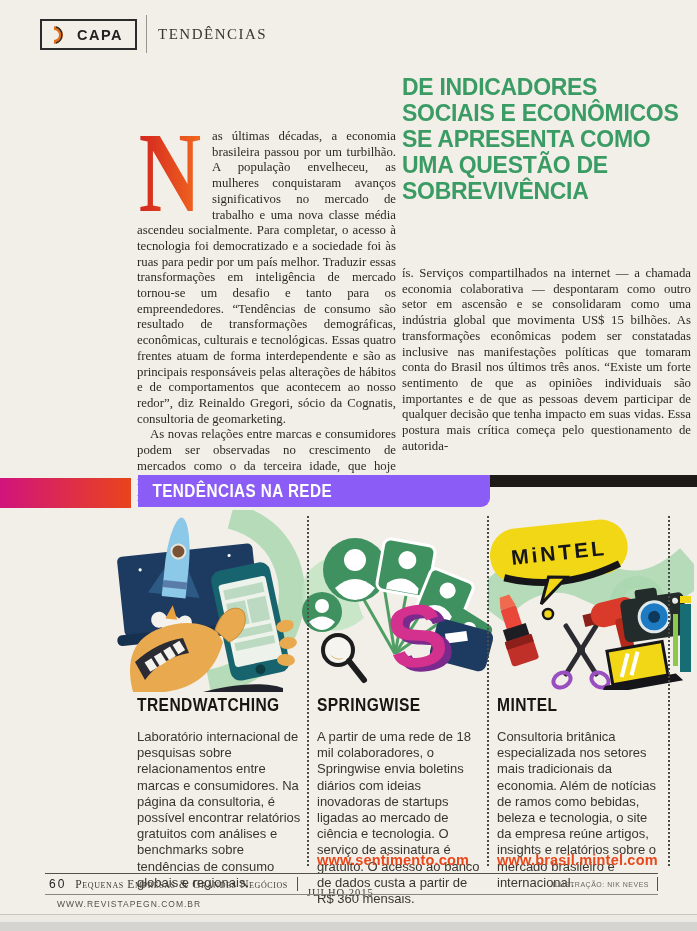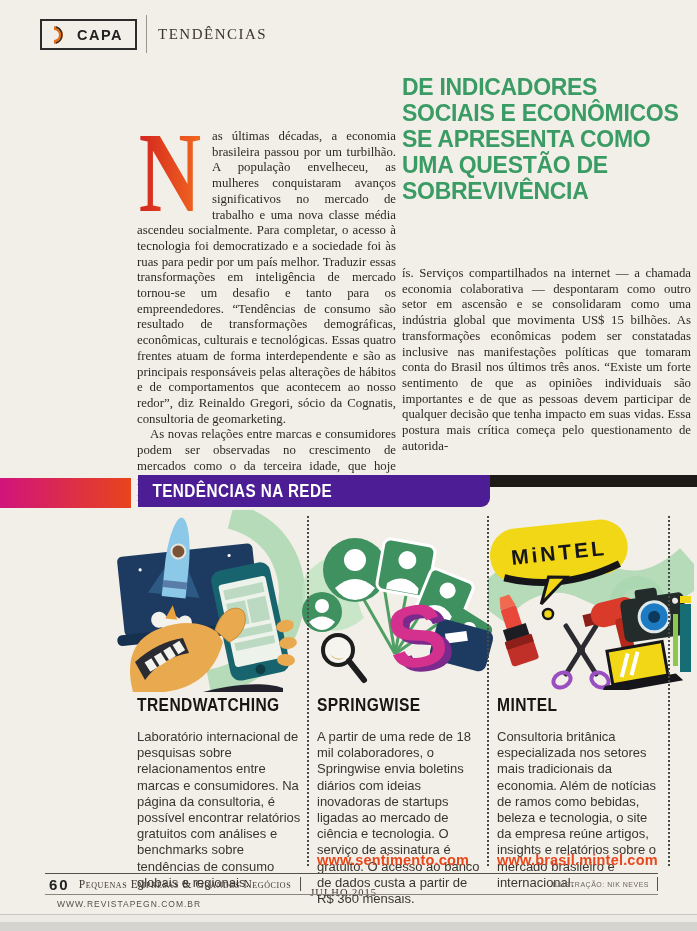--- a/index.html
+++ b/index.html
@@ -37,21 +37,21 @@
   .col-left{left:137px;top:129px;width:259px;}
   .col-right{left:402px;top:266px;width:289px;}
   .dropcap{float:left;width:66px;height:84px;margin:3px 9px 0 0;}
   .indent{text-indent:13px;margin-top:0;}
   .article-col p{margin:0;}
 
   
   .banner-gradient{left:0;top:478px;width:131px;height:30px;
     background:linear-gradient(90deg,#d0147c,#e8441c);}
   .banner-thin{left:450px;top:475px;width:247px;height:12px;background:#1d1a17;}
-  .banner-black{left:138px;top:475px;width:352px;height:32px;background:#4c1d95;
+  .banner-black{left:138px;top:475px;width:352px;height:32px;background:#8b5cf6;
     border-bottom-right-radius:9px;display:flex;align-items:center;}
   .banner-title{
     color:#fff;font-weight:bold;font-size:18px;letter-spacing:0.5px;
     transform:scaleX(0.85);transform-origin:left center;padding-left:17px;white-space:nowrap;
   }
 
   
   .dotted-sep{width:0;border-left:2px dotted #4a4a46;}
   .sep1{left:307px;top:516px;height:350px;}
   .sep2{left:487px;top:516px;height:350px;}
@@ -67,21 +67,21 @@
     transform:scaleX(0.82);transform-origin:left center;white-space:nowrap;
   }
   .card-body{margin-top:13px;font-size:13px;line-height:16.2px;color:#39352f;}
   .card-url{position:absolute;left:0;bottom:2px;font-size:14.5px;font-weight:bold;color:#e8481c;
     letter-spacing:0.2px;text-decoration:none;}
 
   
   .footer-bar{left:45px;top:873px;width:613px;border-top:1.5px solid #55504a;
     height:20px;display:flex;align-items:center;justify-content:space-between;}
   .footer-left{display:flex;align-items:center;gap:9px;padding-left:4px;}
-  .page-number{font-weight:bold;font-size:15px;letter-spacing:2px;color:#222;}
+  .page-number{font-weight:normal;font-size:12px;letter-spacing:2px;color:#222;}
   .magazine-name{font-family:"Liberation Serif",serif;font-variant:small-caps;
     font-size:11.5px;letter-spacing:0.6px;color:#3c3831;}
   .footer-vr{width:1px;height:14px;background:#55504a;}
   .issue-date{font-family:"Liberation Serif",serif;font-size:10.5px;letter-spacing:1px;color:#3c3831;margin-top:16px;}
   .footer-right{display:flex;align-items:center;gap:8px;}
   .credit{font-size:7px;letter-spacing:0.5px;color:#6b675f;}
   .website-row{left:45px;top:894px;width:613px;border-top:1px solid #8a867e;height:18px;
     display:flex;align-items:center;}
   .website{font-size:8.5px;letter-spacing:1px;color:#55504a;padding-left:12px;}
   .bottom-band1{left:0;top:914px;width:697px;height:8px;background:#eceae5;border-top:1px solid #c9c6bf;}

